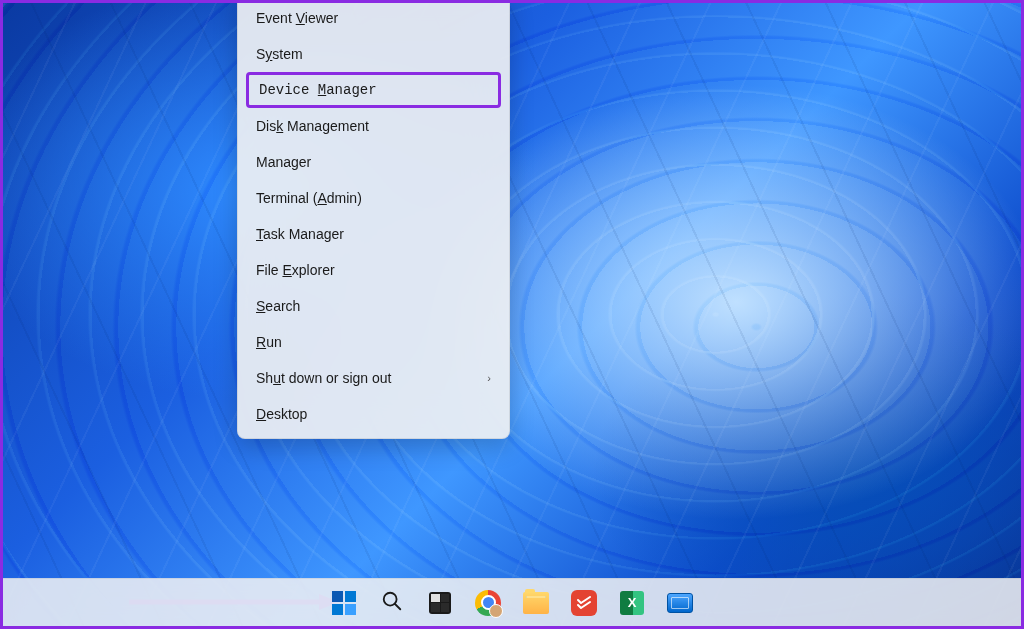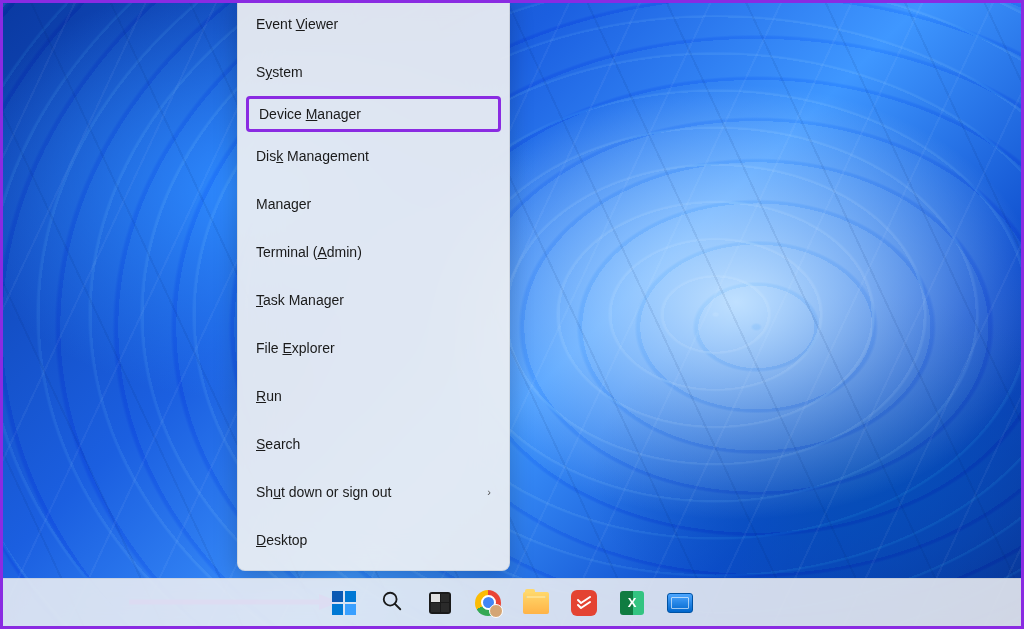--- a/index.html
+++ b/index.html
@@ -58,32 +58,33 @@
       background: rgba(243, 243, 243, 0.9);
       backdrop-filter: blur(20px);
       border: 1px solid rgba(0,0,0,0.08);
       border-radius: 8px;
       padding: 6px 0;
       box-shadow: 0 8px 24px rgba(0,0,0,0.2);
       font-size: 14px;
       color: #1a1a1a;
     }
     .menu-item {
-      padding: 16px 18px;
+      padding: 10px 18px;
       cursor: default;
       display: flex;
       align-items: center;
       justify-content: space-between;
       position: relative;
     }
     .menu-item.highlighted {
       border: 3px solid #8a2be2;
       border-radius: 4px;
       margin: 0 8px;
       padding: 7px 10px;
+      font-family: Liberation Mono, monospace;
     }
     .menu-text .accel {
       text-decoration: underline;
     }
     .submenu-arrow {
       color: #555;
       font-size: 11px;
     }
     .taskbar {
       position: absolute;
@@ -159,24 +160,24 @@
     <div class="menu-item">
       <span class="menu-text">Terminal (<span class="accel">A</span>dmin)</span>
     </div>
     <div class="menu-item">
       <span class="menu-text"><span class="accel">T</span>ask Manager</span>
     </div>
     <div class="menu-item">
       <span class="menu-text">File <span class="accel">E</span>xplorer</span>
     </div>
     <div class="menu-item">
+      <span class="menu-text"><span class="accel">S</span>earch</span>
+    </div>
+    <div class="menu-item">
       <span class="menu-text"><span class="accel">R</span>un</span>
-    </div>
-    <div class="menu-item">
-      <span class="menu-text"><span class="accel">S</span>earch</span>
     </div>
     <div class="menu-item">
       <span class="menu-text">Sh<span class="accel">u</span>t down or sign out</span>
       <span class="submenu-arrow">›</span>
     </div>
     <div class="menu-item">
       <span class="menu-text"><span class="accel">D</span>esktop</span>
     </div>
   </div>
 

